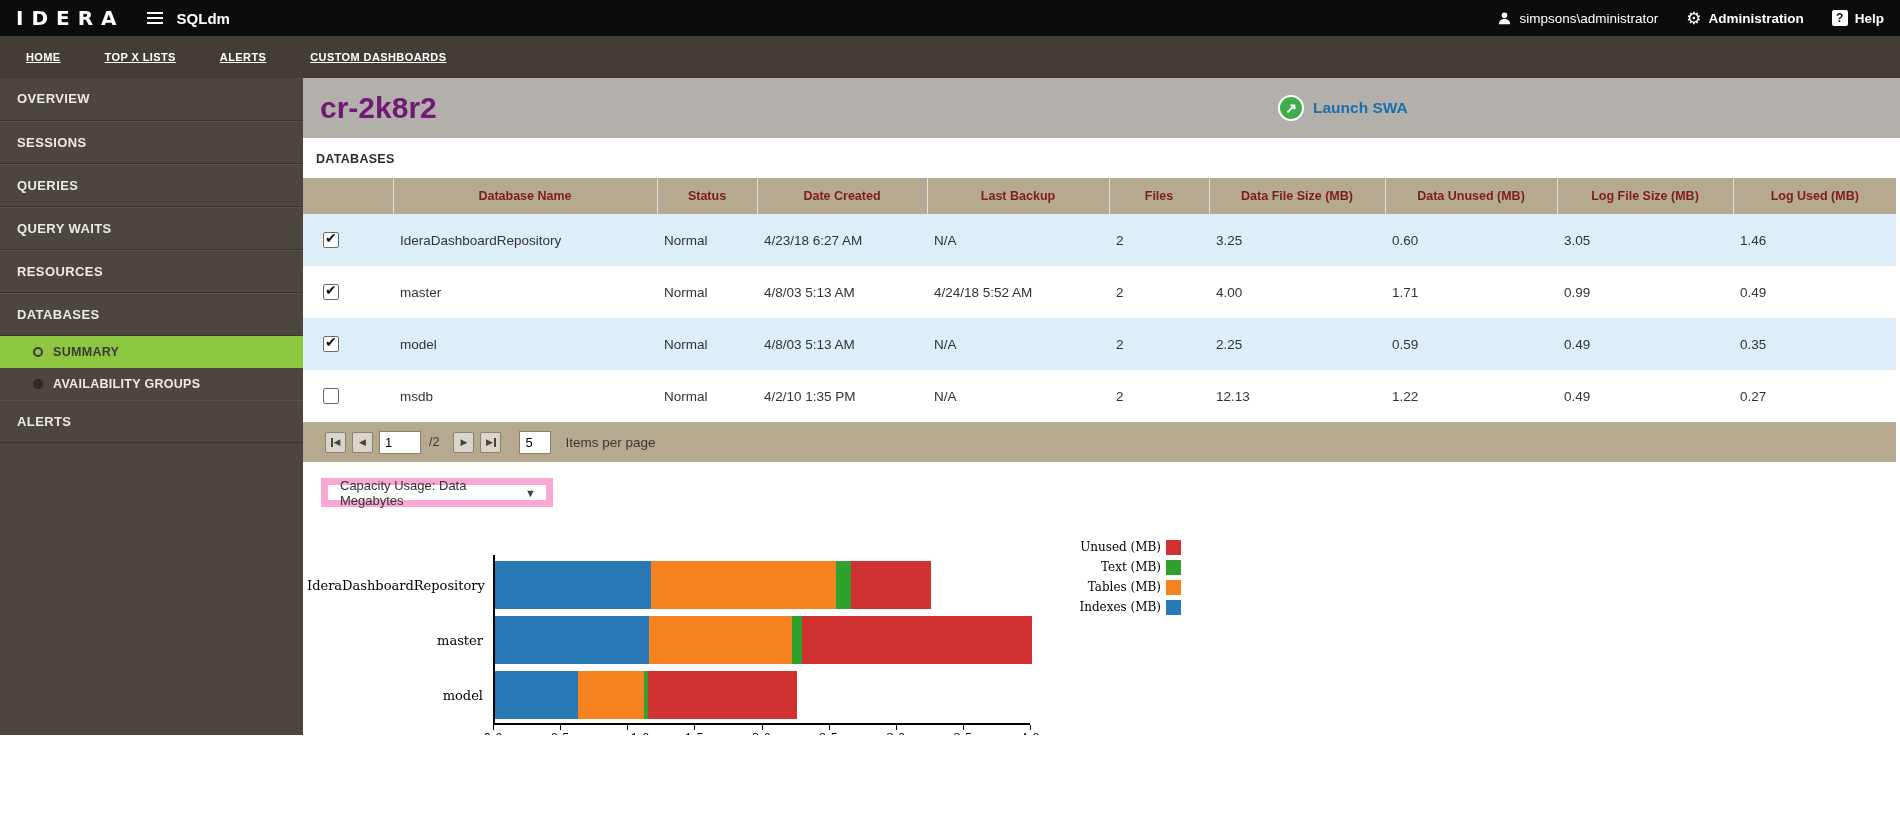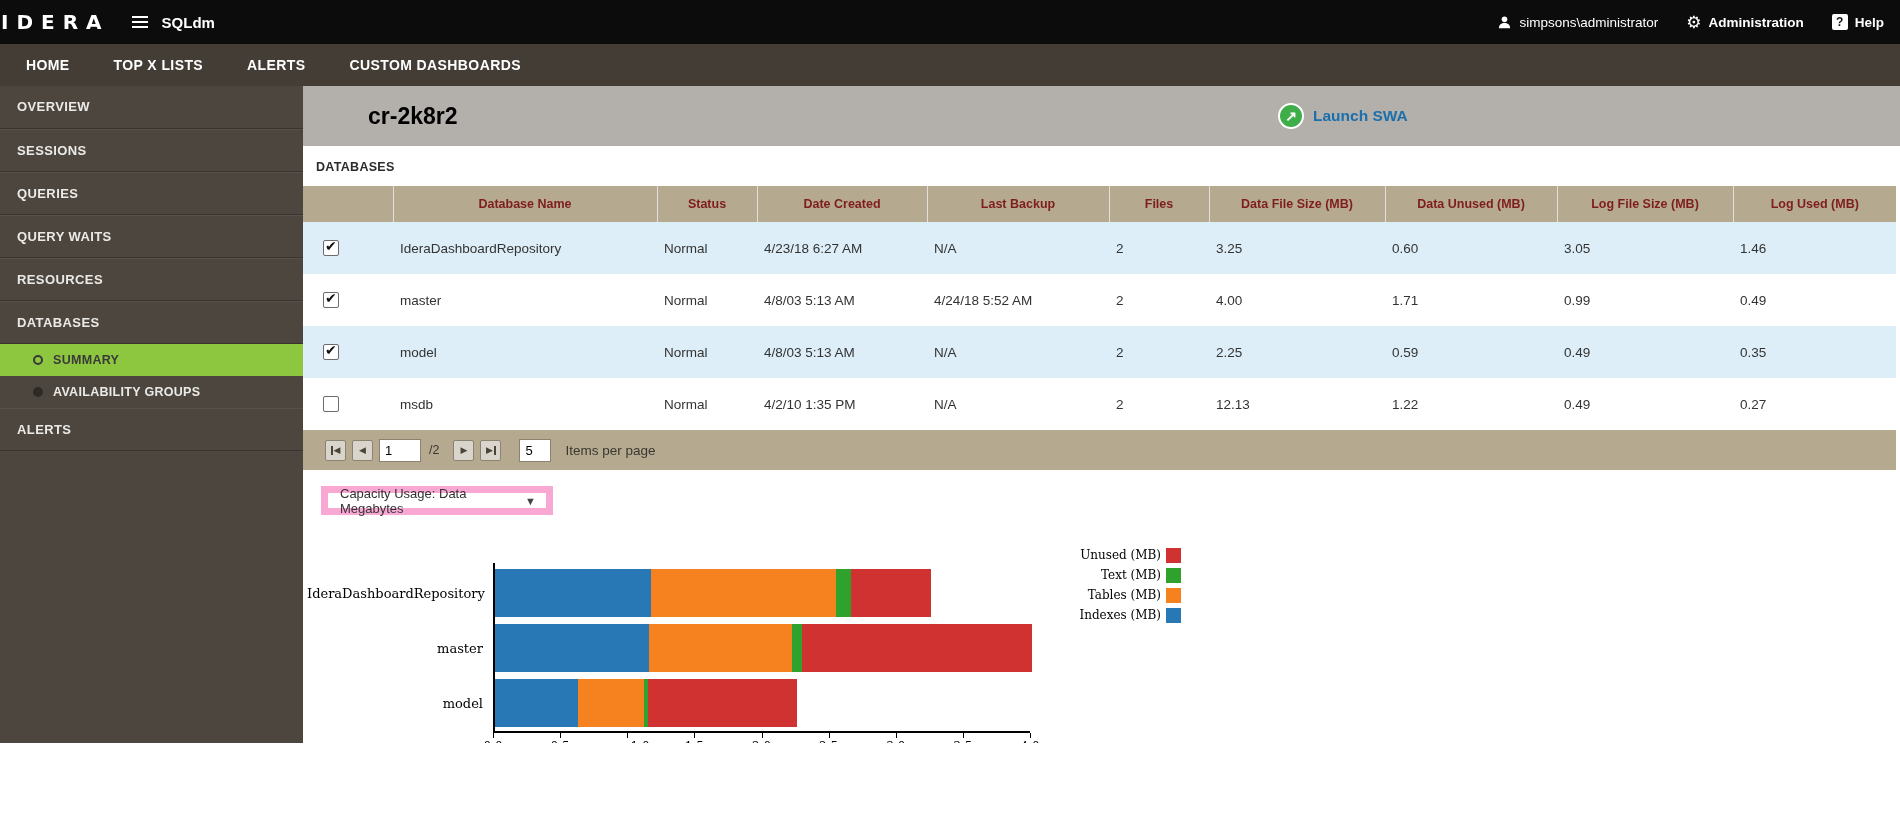--- a/index.html
+++ b/index.html
@@ -1,54 +1,54 @@
 <!DOCTYPE html>
 <html><head>
 <meta charset="utf-8">
 <style>
   * { margin:0; padding:0; box-sizing:border-box; }
   html, body { width:1900px; height:837px; }
   body { font-family:"Liberation Sans", sans-serif; background:#fff; overflow:hidden; }
   button { font-family:inherit; }
 
   
-  .topbar { height:44px; background:#0c0c0c; display:flex; align-items:center; justify-content:space-between; padding:0 16px 0 1px; }
+  .topbar { height:36px; background:#0c0c0c; display:flex; align-items:center; justify-content:space-between; padding:0 16px 0 16px; }
   .topbar-left { display:flex; align-items:center; gap:20px; }
   .logo { color:#fff; font-weight:bold; font-size:20px; letter-spacing:8px; font-family:"DejaVu Sans", sans-serif; }
   .hamburger { display:inline-block; width:16px; height:2px; background:#fff; position:relative; margin:0 2px; cursor:pointer; }
   .hamburger::before, .hamburger::after { content:""; position:absolute; left:0; width:16px; height:2px; background:#fff; }
   .hamburger::before { top:-5px; } .hamburger::after { top:5px; }
   .app-name { color:#fff; font-weight:bold; font-size:15px; margin-left:-8px; }
   .topbar-right { display:flex; align-items:center; gap:28px; color:#fff; font-size:13.5px; }
   .tb-item { display:flex; align-items:center; gap:7px; cursor:pointer; }
   .person-icon svg { display:block; }
   .gear-icon { font-size:17px; line-height:1; }
   .help-icon { width:16px; height:16px; background:#fff; color:#111; font-weight:bold; font-size:12px; display:flex; align-items:center; justify-content:center; border-radius:2px; }
   .tb-label { font-weight:bold; }
 
   
   .mainnav { height:42px; background:#443d36; display:flex; align-items:center; padding-left:4px; }
-  .nav-item { color:#fff; font-weight:bold; font-size:14px; padding:0 22px; letter-spacing:0.4px; cursor:pointer; line-height:42px; white-space:nowrap; }
+  .nav-item { color:#fff; font-weight:bold; font-size:11px; padding:0 22px; letter-spacing:0.4px; cursor:pointer; line-height:42px; white-space:nowrap;text-decoration:underline; }
 
   
   .layout { display:flex; height:657px; }
 
   
   .sidebar { width:303px; background:#4c463f; flex-shrink:0; overflow:hidden; }
   .side-item { height:43px; line-height:41px; padding-left:17px; color:#eceae7; font-size:13px; font-weight:bold; letter-spacing:0.4px; border-top:1px solid #59524a; border-bottom:1px solid #38332e; cursor:pointer; }
   .side-item:first-child { border-top:none; }
   .side-sub { height:32px; display:flex; align-items:center; gap:10px; padding-left:33px; color:#eceae7; font-size:12.5px; font-weight:bold; letter-spacing:0.3px; cursor:pointer; }
   .side-sub .bullet { width:10px; height:10px; border-radius:50%; background:#2e2a25; flex-shrink:0; }
   .side-sub.active { background:#8dc63f; color:#3a3a3a; }
   .side-sub.active .bullet { background:#8dc63f; border:2px solid #3a3a3a; }
 
   
   .main { flex:1; display:flex; flex-direction:column; background:#fff; position:relative; min-width:0; }
   .page-header { height:60px; background:#b3afaa; display:flex; align-items:center; padding-left:17px; position:relative; flex-shrink:0; }
-  .page-title { color:#000000; font-size:23px; font-weight:bold;margin-left:48px; }
+  .page-title { color:#701a75; font-size:30px; font-weight:bold; }
   .launch-swa { position:absolute; left:975px; top:0; height:60px; display:flex; align-items:center; gap:9px; cursor:pointer; }
   .swa-icon { width:26px; height:26px; border-radius:50%; background:#3fae49; border:2px solid #fff; color:#fff; display:flex; align-items:center; justify-content:center; font-size:14px; font-weight:bold; }
   .launch-label { color:#1a6fad; font-weight:bold; font-size:15.5px; }
 
   .content { flex:1; overflow:hidden; }
   .section-label { font-size:12.5px; font-weight:bold; color:#2c2c2c; letter-spacing:0.3px; padding:14px 0 12px 13px; }
 
   
   table.db-table { border-collapse:collapse; width:calc(100% - 4px); table-layout:fixed; }
   .db-table th { background:#b5aa90; height:36px; font-size:12.5px; color:#7f1d1d; font-weight:bold; text-align:center; border-left:1px solid rgba(0,0,0,0.12); white-space:nowrap; overflow:hidden; }

